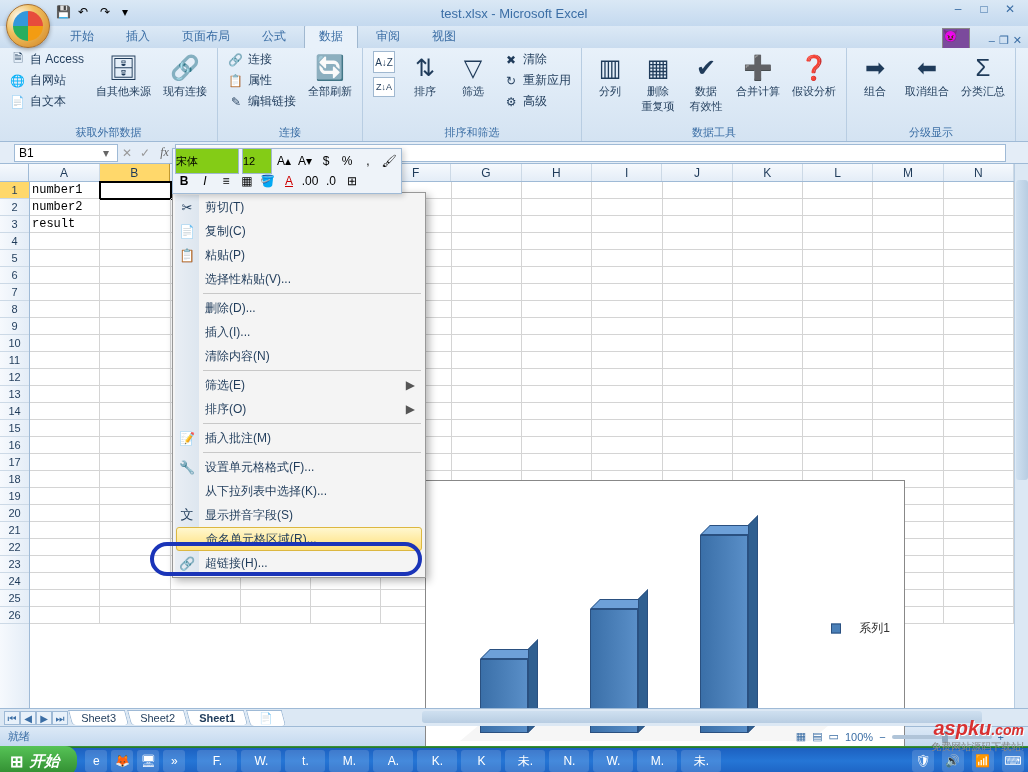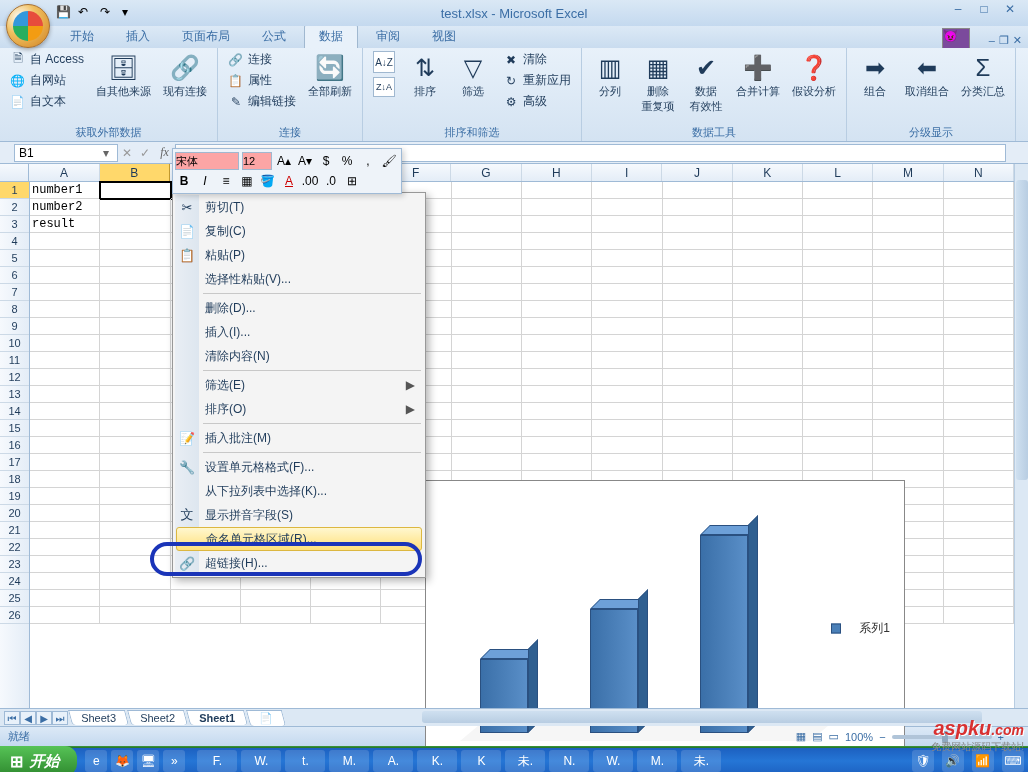--- a/index.html
+++ b/index.html
@@ -53,21 +53,21 @@
 .cells { position: absolute; top: 18px; left: 30px; right: 14px; bottom: 0; }
 .cell-row { height: 17px; display: flex; }
 .cell { width: 72px; height: 17px; border-right: 1px solid #d4d4d4; border-bottom: 1px solid #d4d4d4; padding: 0 2px; font-family: "Courier New", monospace; font-size: 12px; line-height: 17px; overflow: hidden; }
 .cell.active { outline: 2px solid #000; outline-offset: -1px; background: #fff; }
 .vscroll { position: absolute; right: 0; top: 0; width: 14px; bottom: 0; background: #dce8f4; border-left: 1px solid #b8cde2; }
 .vscroll-thumb { position: absolute; top: 16px; width: 12px; left: 1px; height: 300px; background: linear-gradient(90deg,#cfe0f0,#b8cde2); border-radius: 3px; }
 
 
 .mini-toolbar { position: absolute; left: 172px; top: 148px; width: 230px; background: #eef3f9; border: 1px solid #9fbad6; box-shadow: 2px 2px 6px rgba(0,0,0,0.2); padding: 2px; z-index: 200; }
 .mini-row { display: flex; gap: 3px; align-items: center; height: 20px; }
-.mini-row select, .mini-row input { font-size: 11px; height: 18px; border: 1px solid #a0b8d0; background: #fca5a5; }
+.mini-row select, .mini-row input { font-size: 11px; height: 26px; border: 1px solid #a0b8d0; background: #84cc16; }
 .mini-item { width: 18px; height: 18px; display: flex; align-items: center; justify-content: center; cursor: pointer; font-size: 12px; }
 
 
 .context-menu { position: absolute; left: 172px; top: 192px; width: 254px; background: #f4f4f4; border: 1px solid #989898; box-shadow: 3px 3px 8px rgba(0,0,0,0.3); z-index: 199; padding: 2px; }
 .cm-iconcol { position: absolute; left: 2px; top: 2px; bottom: 2px; width: 24px; background: linear-gradient(90deg,#e9eef4,#dde6ef); }
 .cm-item { height: 24px; display: flex; align-items: center; padding-left: 30px; cursor: pointer; font-size: 12px; color: #1f3b5a; position: relative; }
 .cm-item.hover { background: linear-gradient(#fff7cf, #ffe07a); border: 1px solid #dcb740; border-radius: 3px; margin: 0 1px; padding-left: 29px; }
 .cm-item .cm-icon { position: absolute; left: 4px; width: 16px; height: 16px; display: flex; align-items: center; justify-content: center; font-size: 13px; }
 .cm-item .arrow { position: absolute; right: 8px; color: #555; }
 .cm-sep { height: 1px; background: #c8c8c8; margin: 2px 2px 2px 28px; }

